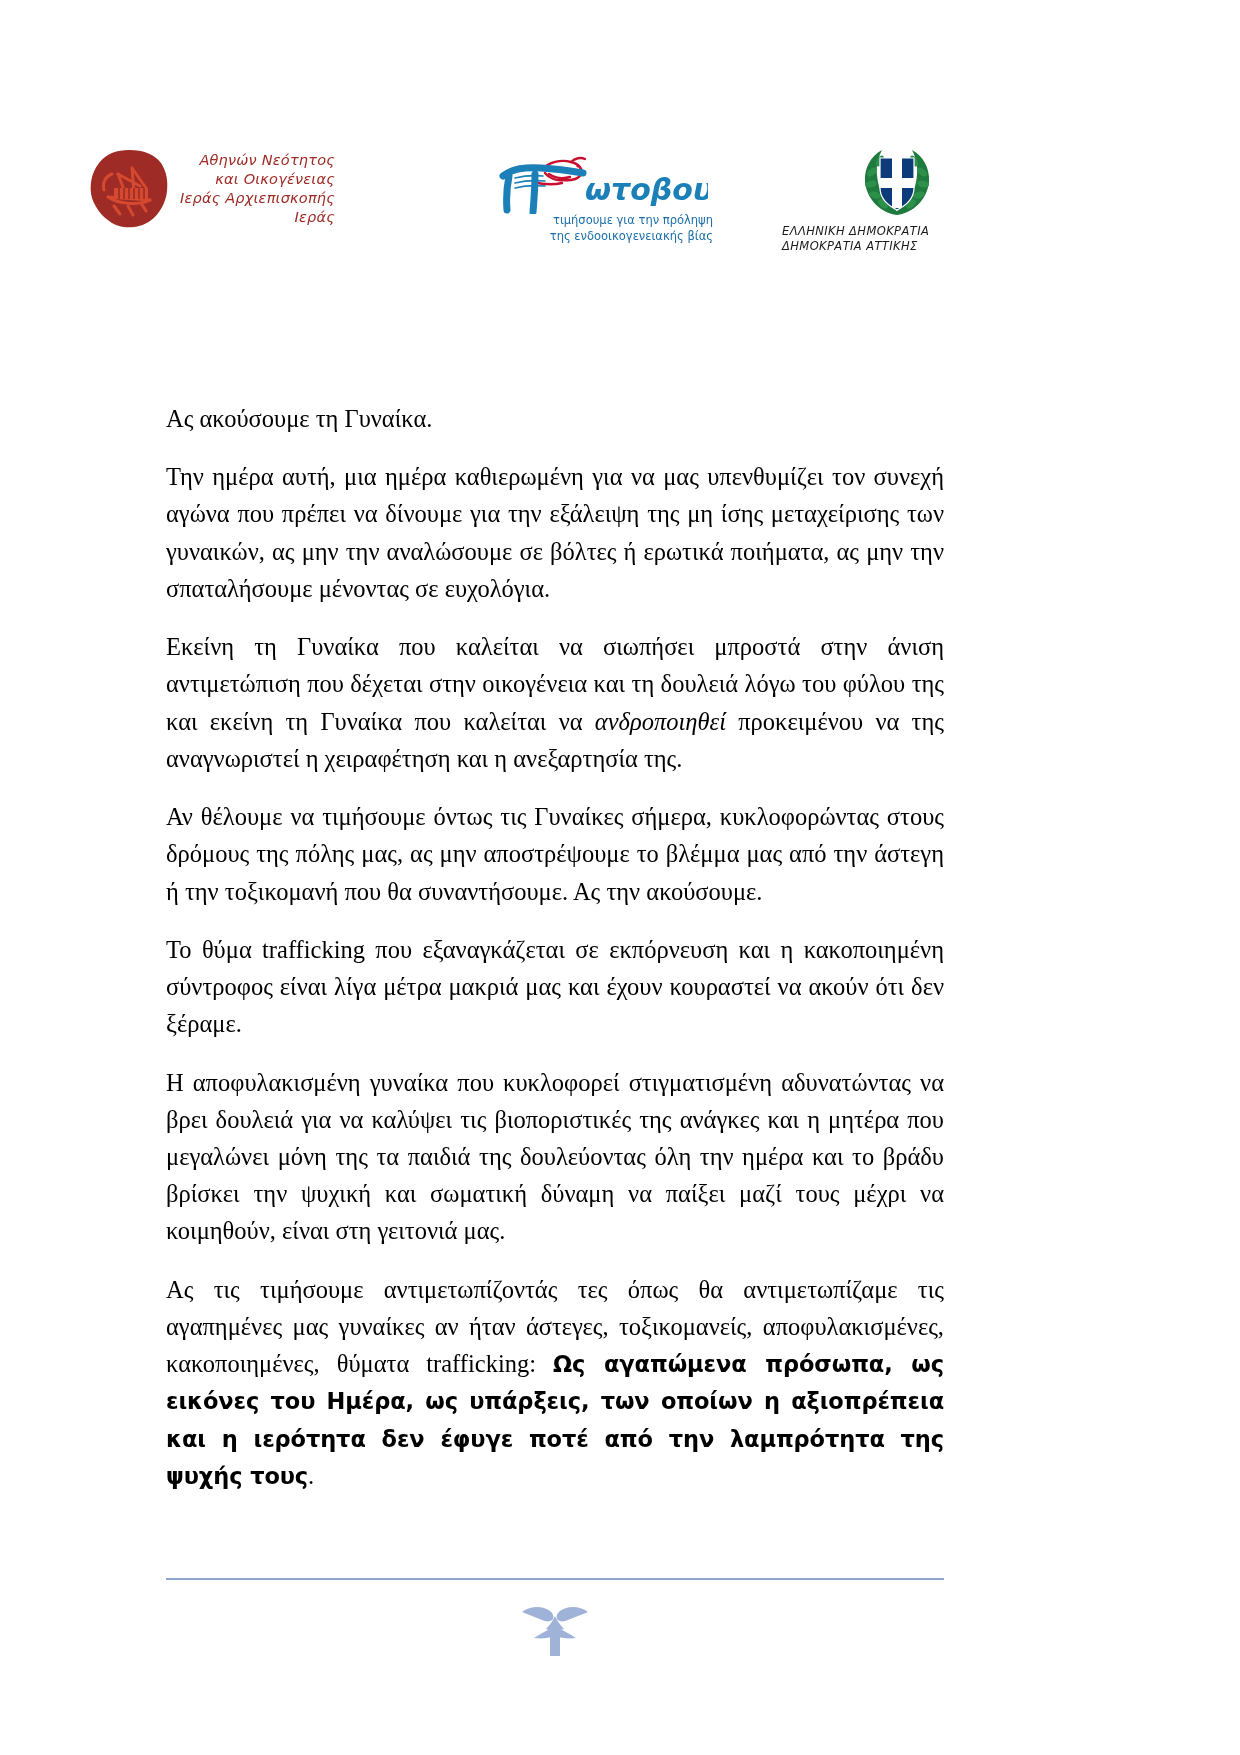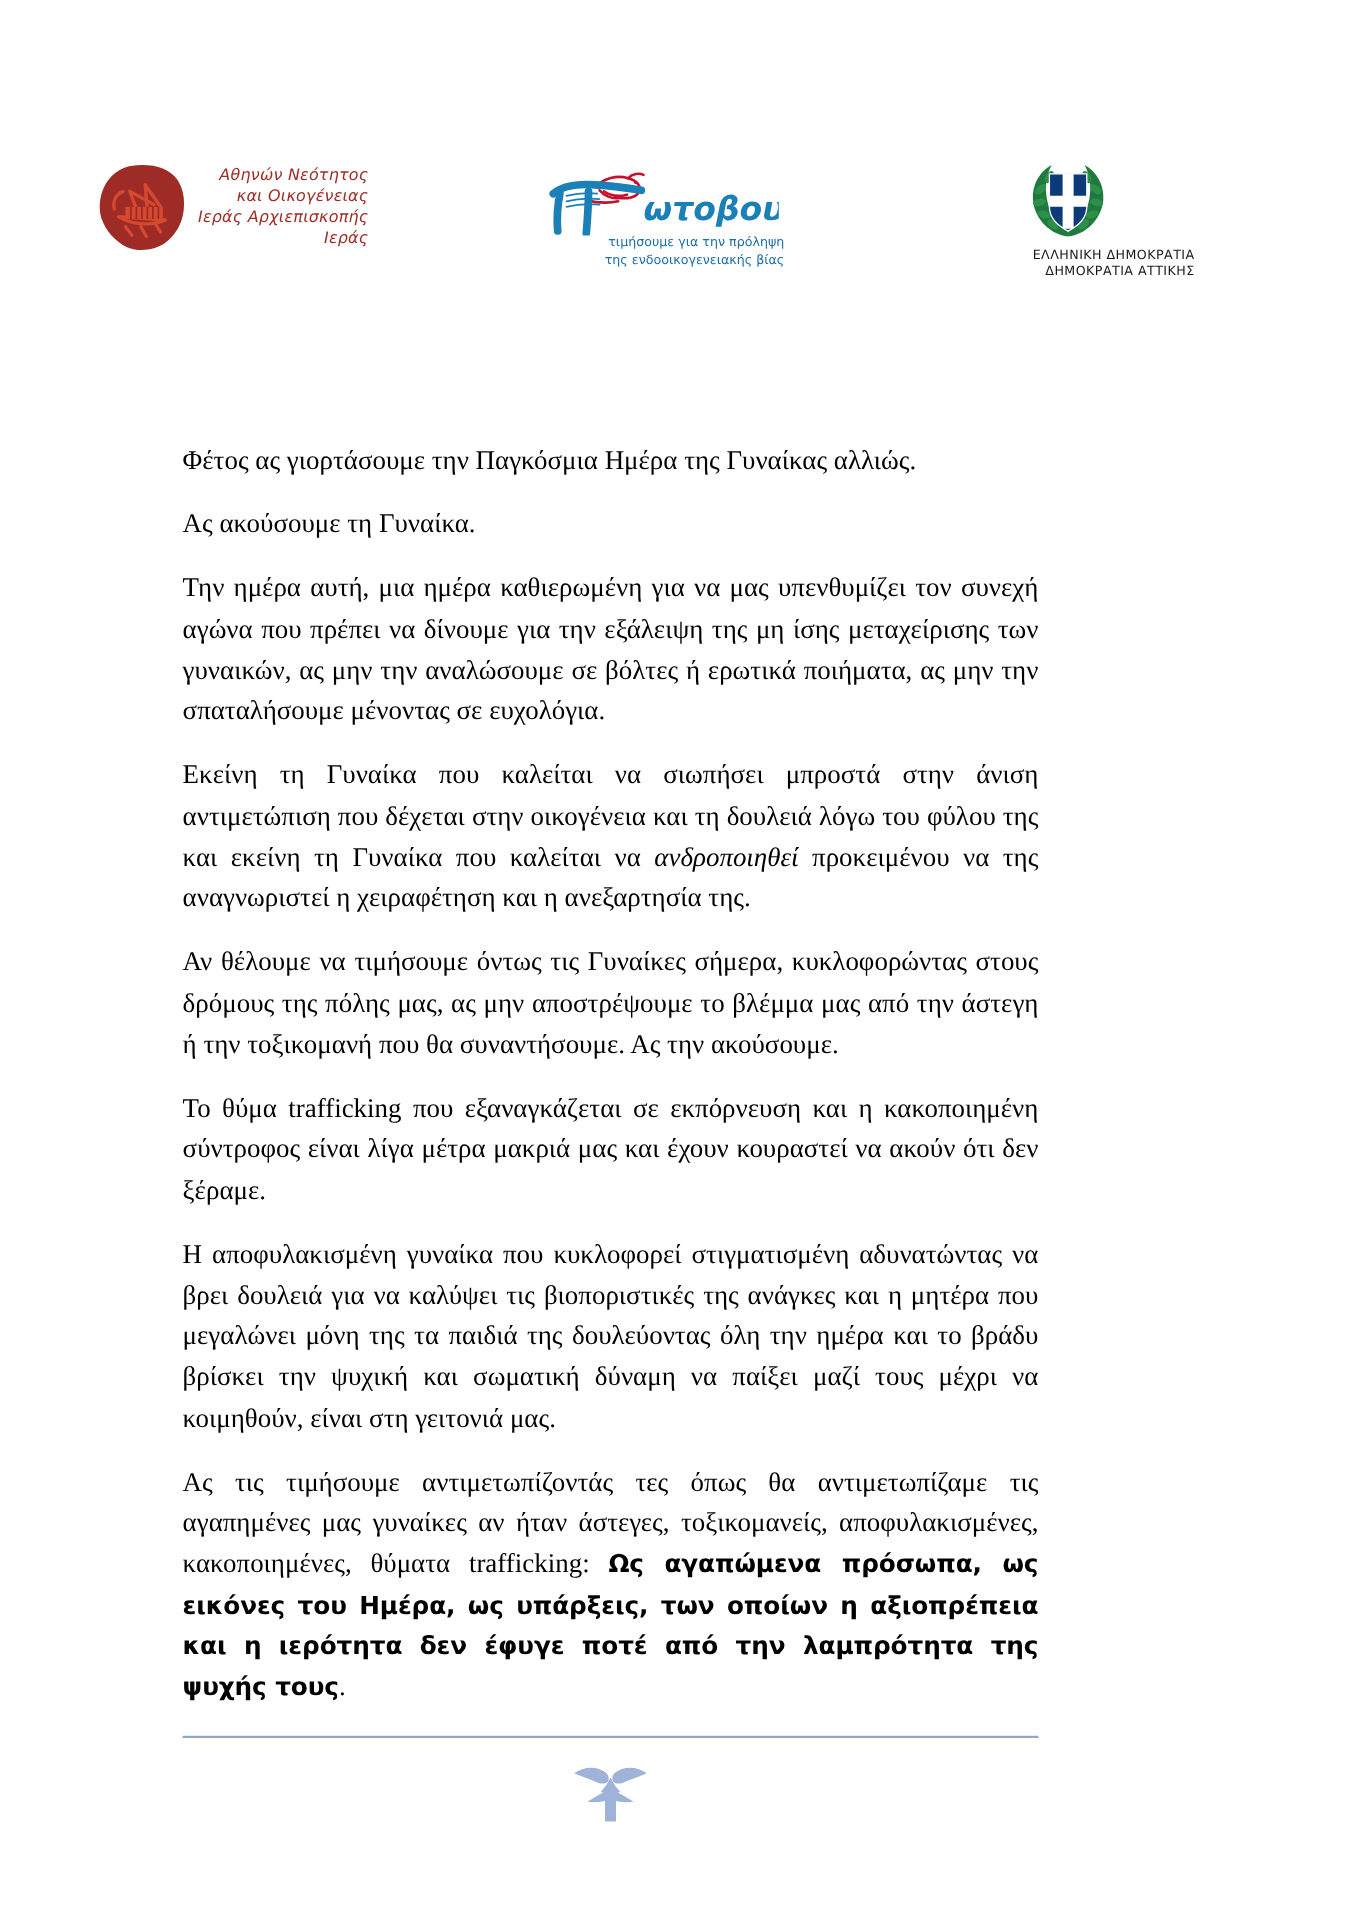--- a/index.html
+++ b/index.html
@@ -73,24 +73,25 @@
     color: #1b6ea8;
     text-align: right;
     padding-right: 2px;
     margin-top: 1px;
     white-space: nowrap;
   }
 
   
   .logo-gov {
     position: absolute;
-    left: 856px;
+    left: 782px;
     top: 4px;
     width: 230px;
-    text-align: right;
+    text-align: left;
+    font-style: italic;
   }
   .gov-emblem { height: 76px; }
   .gov-emblem svg { display: block; margin: 0 auto; }
   .gov-text {
     font-family: "DejaVu Sans", sans-serif;
     font-size: 11.5px;
     line-height: 1.3;
     color: #1a1a1a;
     letter-spacing: 0.4px;
     margin-top: 4px;
@@ -243,21 +244,20 @@
       </div>
       <div class="gov-text">
         <div>ΕΛΛΗΝΙΚΗ ΔΗΜΟΚΡΑΤΙΑ</div>
         <div>ΔΗΜΟΚΡΑΤΙΑ ΑΤΤΙΚΗΣ</div>
       </div>
     </div>
 
   </div>
 
   <div class="content">
-    <p>Φέτος ας γιορτάσουμε την Παγκόσμια Ημέρα της Γυναίκας αλλιώς.</p>
     <p>Ας ακούσουμε τη Γυναίκα.</p>
     <p>Την ημέρα αυτή, μια ημέρα καθιερωμένη για να μας υπενθυμίζει τον συνεχή αγώνα που πρέπει να δίνουμε για την εξάλειψη της μη ίσης μεταχείρισης των γυναικών, ας μην την αναλώσουμε σε βόλτες ή ερωτικά ποιήματα, ας μην την σπαταλήσουμε μένοντας σε ευχολόγια.</p>
     <p><span>Εκείνη τη Γυναίκα που καλείται να σιωπήσει μπροστά στην άνιση αντιμετώπιση που δέχεται στην οικογένεια και τη δουλειά λόγω του φύλου της και εκείνη τη Γυναίκα που καλείται να </span><em>ανδροποιηθεί</em><span> προκειμένου να της αναγνωριστεί η χειραφέτηση και η ανεξαρτησία της.</span></p>
     <p>Αν θέλουμε να τιμήσουμε όντως τις Γυναίκες σήμερα, κυκλοφορώντας στους δρόμους της πόλης μας, ας μην αποστρέψουμε το βλέμμα μας από την άστεγη ή την τοξικομανή που θα συναντήσουμε. Ας την ακούσουμε.</p>
     <p>Το θύμα trafficking που εξαναγκάζεται σε εκπόρνευση και η κακοποιημένη σύντροφος είναι λίγα μέτρα μακριά μας και έχουν κουραστεί να ακούν ότι δεν ξέραμε.</p>
     <p>Η αποφυλακισμένη γυναίκα που κυκλοφορεί στιγματισμένη αδυνατώντας να βρει δουλειά για να καλύψει τις βιοποριστικές της ανάγκες και η μητέρα που μεγαλώνει μόνη της τα παιδιά της δουλεύοντας όλη την ημέρα και το βράδυ βρίσκει την ψυχική και σωματική δύναμη να παίξει μαζί τους μέχρι να κοιμηθούν, είναι στη γειτονιά μας.</p>
     <p><span>Ας τις τιμήσουμε αντιμετωπίζοντάς τες όπως θα αντιμετωπίζαμε τις αγαπημένες μας γυναίκες αν ήταν άστεγες, τοξικομανείς, αποφυλακισμένες, κακοποιημένες, θύματα trafficking: </span><span class="emph">Ως αγαπώμενα πρόσωπα, ως εικόνες του Ημέρα, ως υπάρξεις, των οποίων η αξιοπρέπεια και η ιερότητα δεν έφυγε ποτέ από την λαμπρότητα της ψυχής τους</span><span>.</span></p>
   </div>
 
   <div class="footer">

